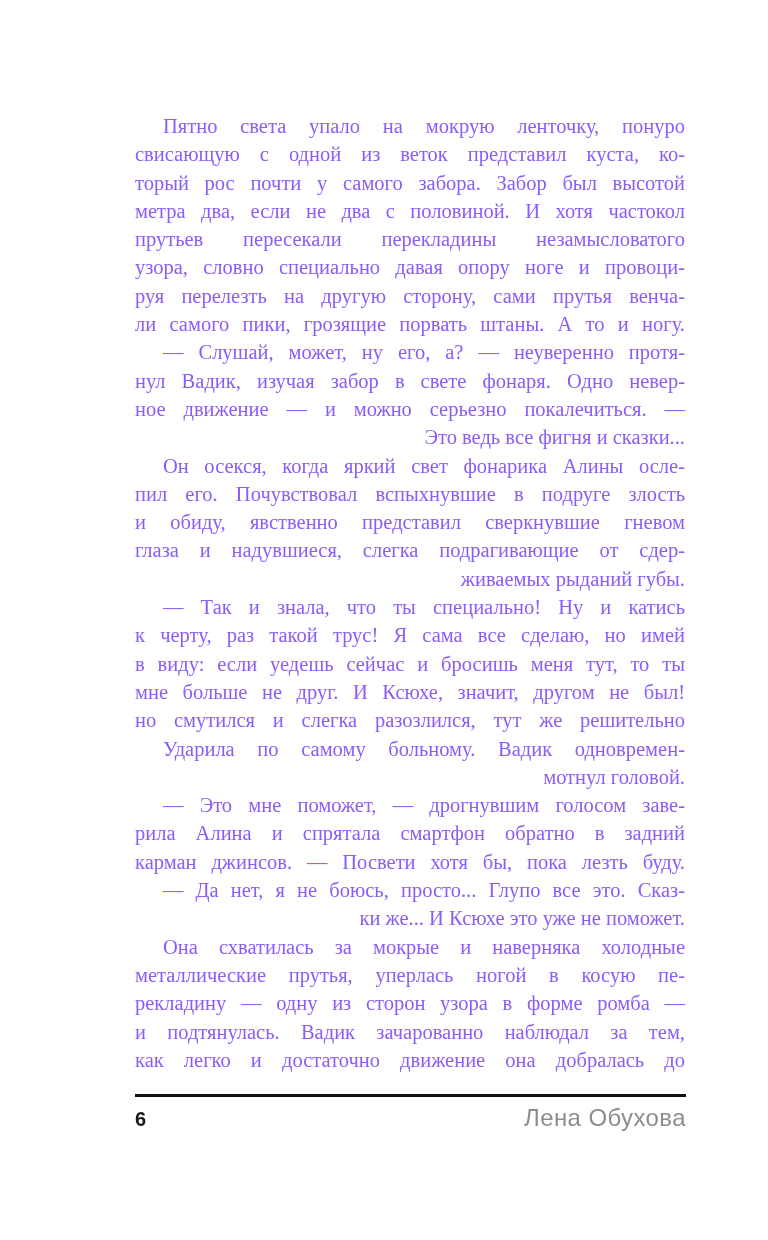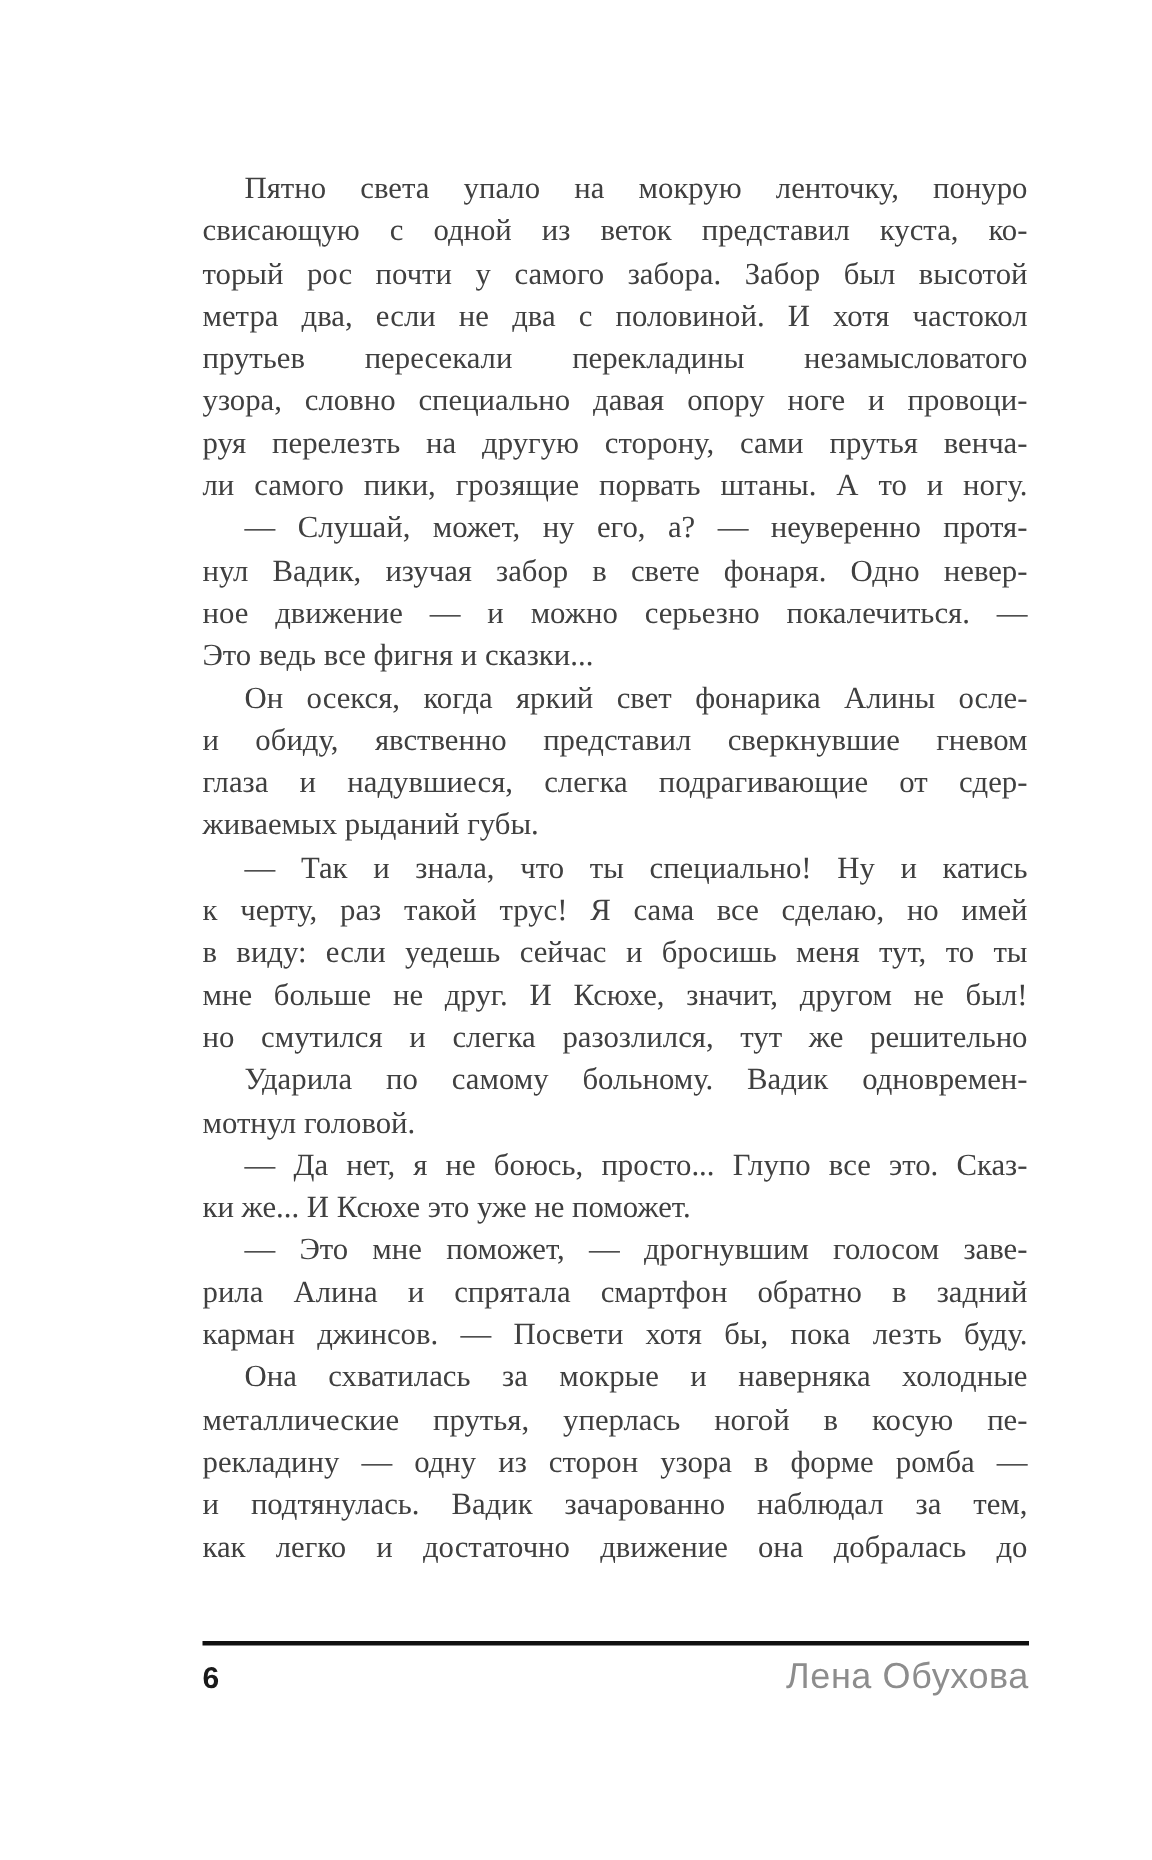--- a/index.html
+++ b/index.html
@@ -24,20 +24,21 @@
     line-height: 28.3px;
     color: #1b1b1b;
   }
   .para {
     margin: 0;
     padding: 0;
   }
   .line {
     display: block;
     white-space: normal;
+    text-align: right;
   }
   .line.just {
     text-align: justify;
     text-align-last: justify;
   }
   .line.indent {
     text-indent: 28px;
   }
   .footer {
     position: absolute;
@@ -59,62 +60,63 @@
   .author {
     font-size: 24px;
     color: #8d8d8d;
     letter-spacing: 0.4px;
   }
 </style>
 </head>
 <body>
 
 <div class="page">
-  <main class="text-block" style="color: #404040;">
+  <main class="text-block" style="color: #8b5cf6;">
       <p class="para">
         <span class="line just indent">Пятно света упало на мокрую ленточку, понуро</span>
         <span class="line just">свисающую с одной из веток представил куста, ко-</span>
         <span class="line just">торый рос почти у самого забора. Забор был высотой</span>
         <span class="line just">метра два, если не два с половиной. И хотя частокол</span>
         <span class="line just">прутьев пересекали перекладины незамысловатого</span>
         <span class="line just">узора, словно специально давая опору ноге и провоци-</span>
         <span class="line just">руя перелезть на другую сторону, сами прутья венча-</span>
         <span class="line just">ли самого пики, грозящие порвать штаны. А то и ногу.</span>
       </p>
       <p class="para">
         <span class="line just indent">— Слушай, может, ну его, а? — неуверенно протя-</span>
         <span class="line just">нул Вадик, изучая забор в свете фонаря. Одно невер-</span>
         <span class="line just">ное движение — и можно серьезно покалечиться. —</span>
         <span class="line">Это ведь все фигня и сказки...</span>
       </p>
       <p class="para">
         <span class="line just indent">Он осекся, когда яркий свет фонарика Алины осле-</span>
+        <span class="line just">пил его. Почувствовал вспыхнувшие в подруге злость</span>
         <span class="line just">и обиду, явственно представил сверкнувшие гневом</span>
         <span class="line just">глаза и надувшиеся, слегка подрагивающие от сдер-</span>
         <span class="line">живаемых рыданий губы.</span>
       </p>
       <p class="para">
         <span class="line just indent">— Так и знала, что ты специально! Ну и катись</span>
         <span class="line just">к черту, раз такой трус! Я сама все сделаю, но имей</span>
         <span class="line just">в виду: если уедешь сейчас и бросишь меня тут, то ты</span>
         <span class="line just">мне больше не друг. И Ксюхе, значит, другом не был!</span>
       </p>
       <p class="para">
         <span class="line just">но смутился и слегка разозлился, тут же решительно</span>
         <span class="line just indent">Ударила по самому больному. Вадик одновремен-</span>
         <span class="line">мотнул головой.</span>
       </p>
       <p class="para">
-        <span class="line just indent">— Да нет, я не боюсь, просто... Глупо все это. Сказ-</span>
-        <span class="line">ки же... И Ксюхе это уже не поможет.</span>
-      </p>
-      <p class="para">
         <span class="line just indent">— Это мне поможет, — дрогнувшим голосом заве-</span>
         <span class="line just">рила Алина и спрятала смартфон обратно в задний</span>
         <span class="line just">карман джинсов. — Посвети хотя бы, пока лезть буду.</span>
+      </p>
+      <p class="para">
+        <span class="line just indent">— Да нет, я не боюсь, просто... Глупо все это. Сказ-</span>
+        <span class="line">ки же... И Ксюхе это уже не поможет.</span>
       </p>
       <p class="para">
         <span class="line just indent">Она схватилась за мокрые и наверняка холодные</span>
         <span class="line just">металлические прутья, уперлась ногой в косую пе-</span>
         <span class="line just">рекладину — одну из сторон узора в форме ромба —</span>
         <span class="line just">и подтянулась. Вадик зачарованно наблюдал за тем,</span>
         <span class="line just">как легко и достаточно движение она добралась до</span>
       </p>
     </main>
   <footer class="footer" style="border-top-color: rgb(16, 16, 16);">

